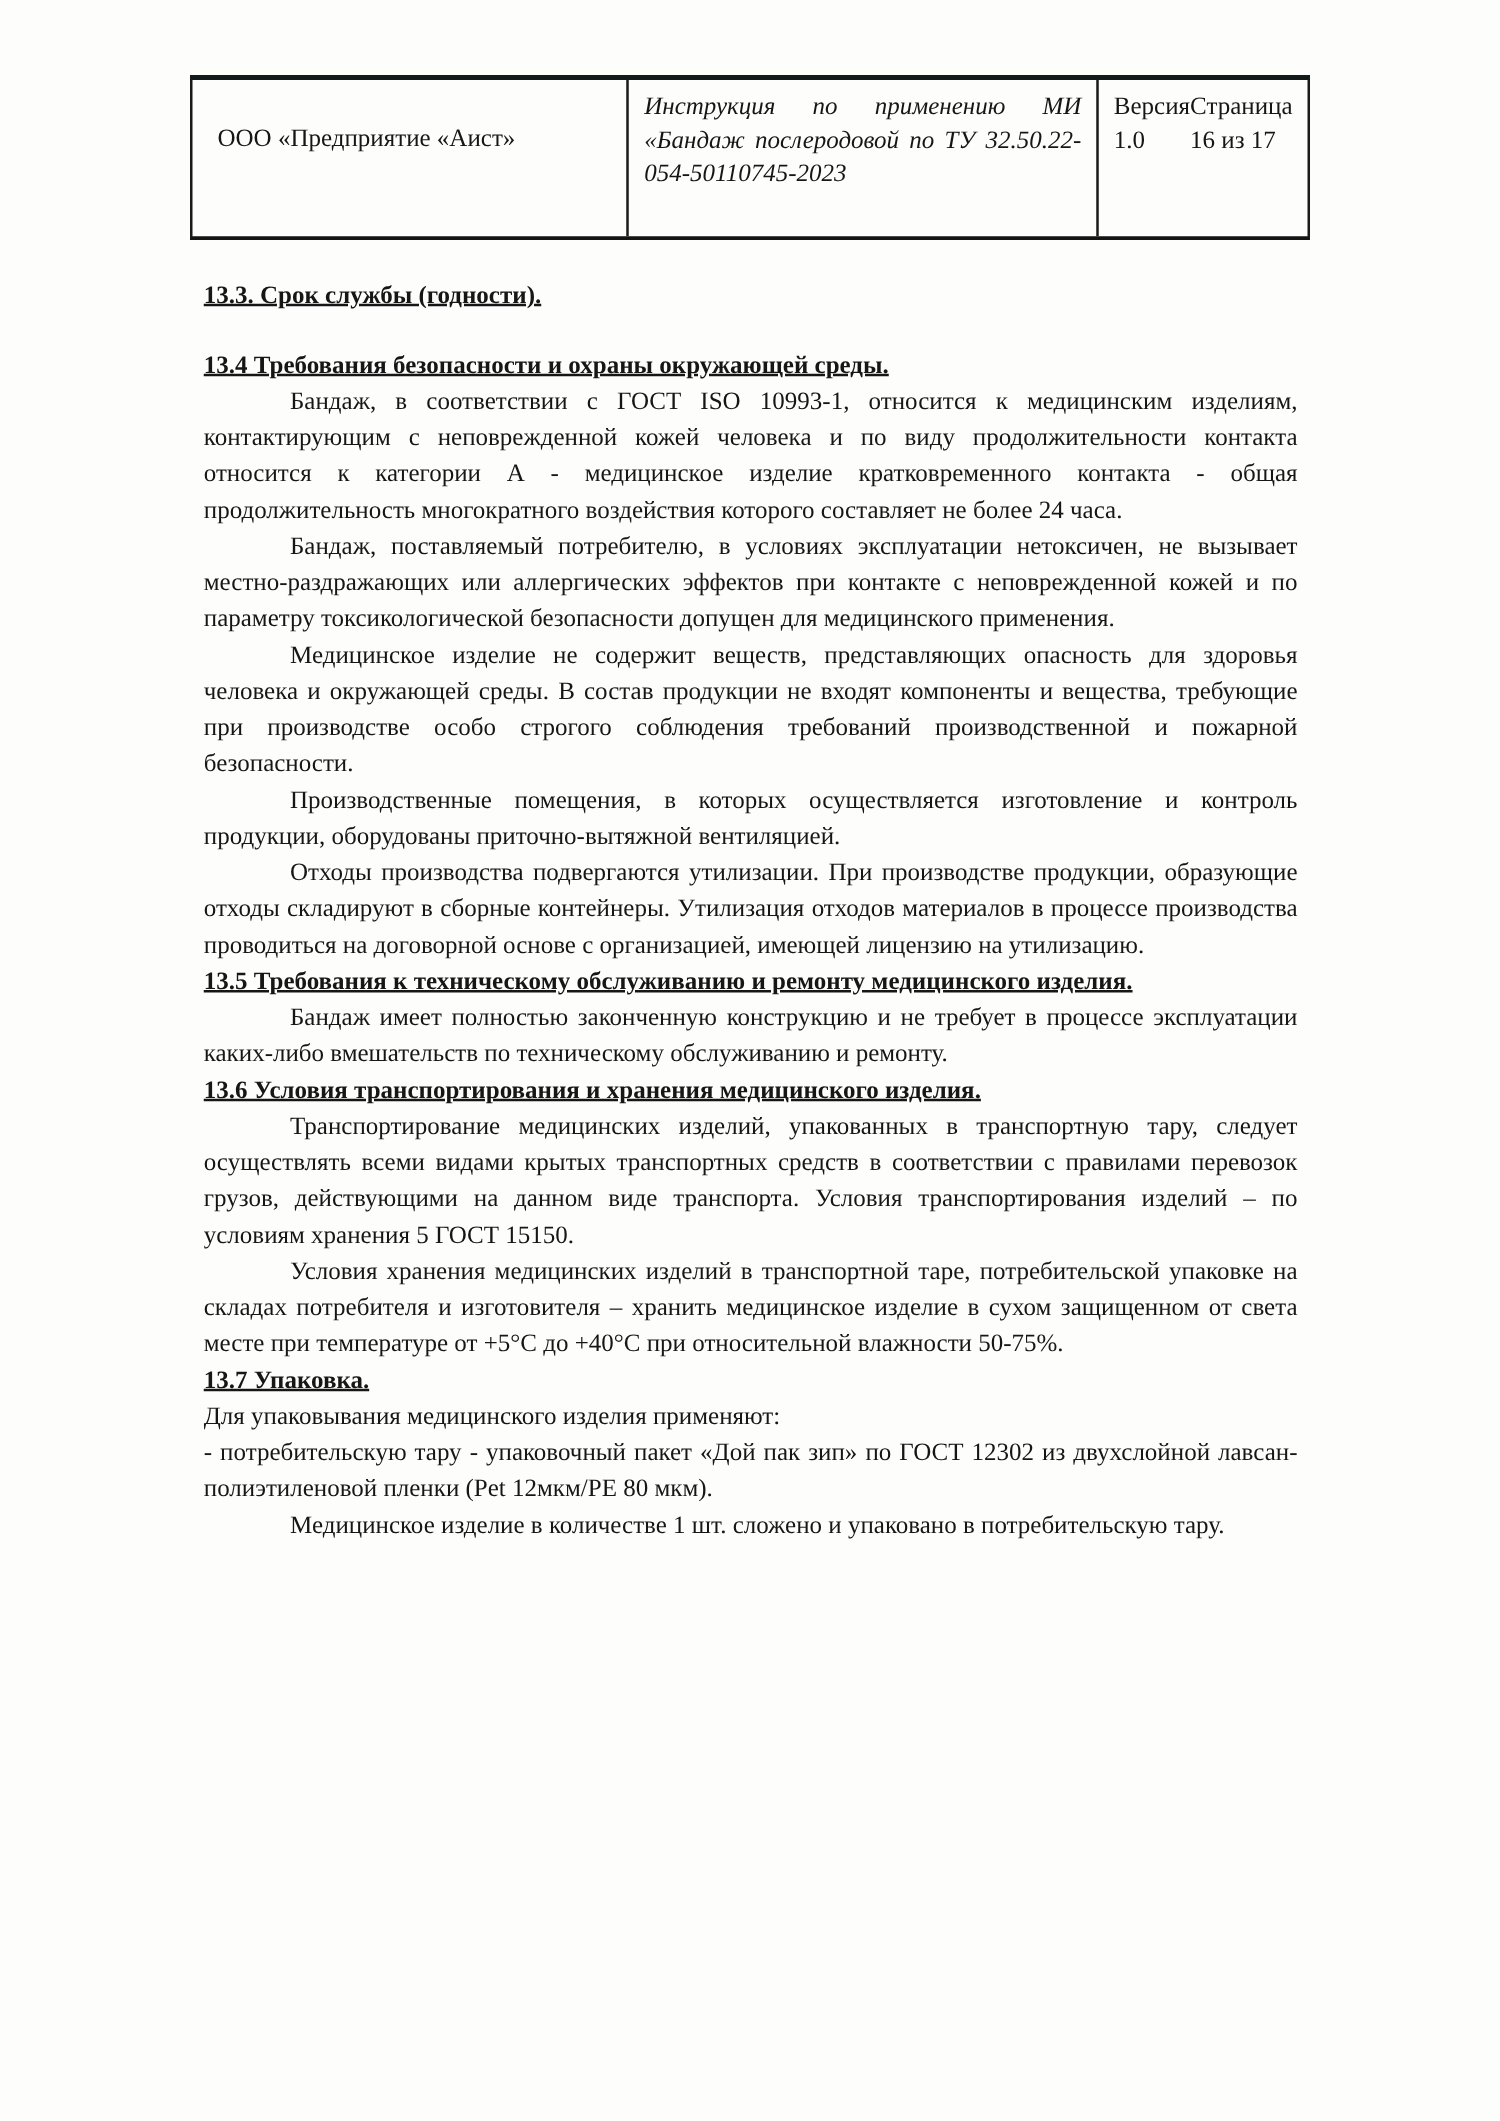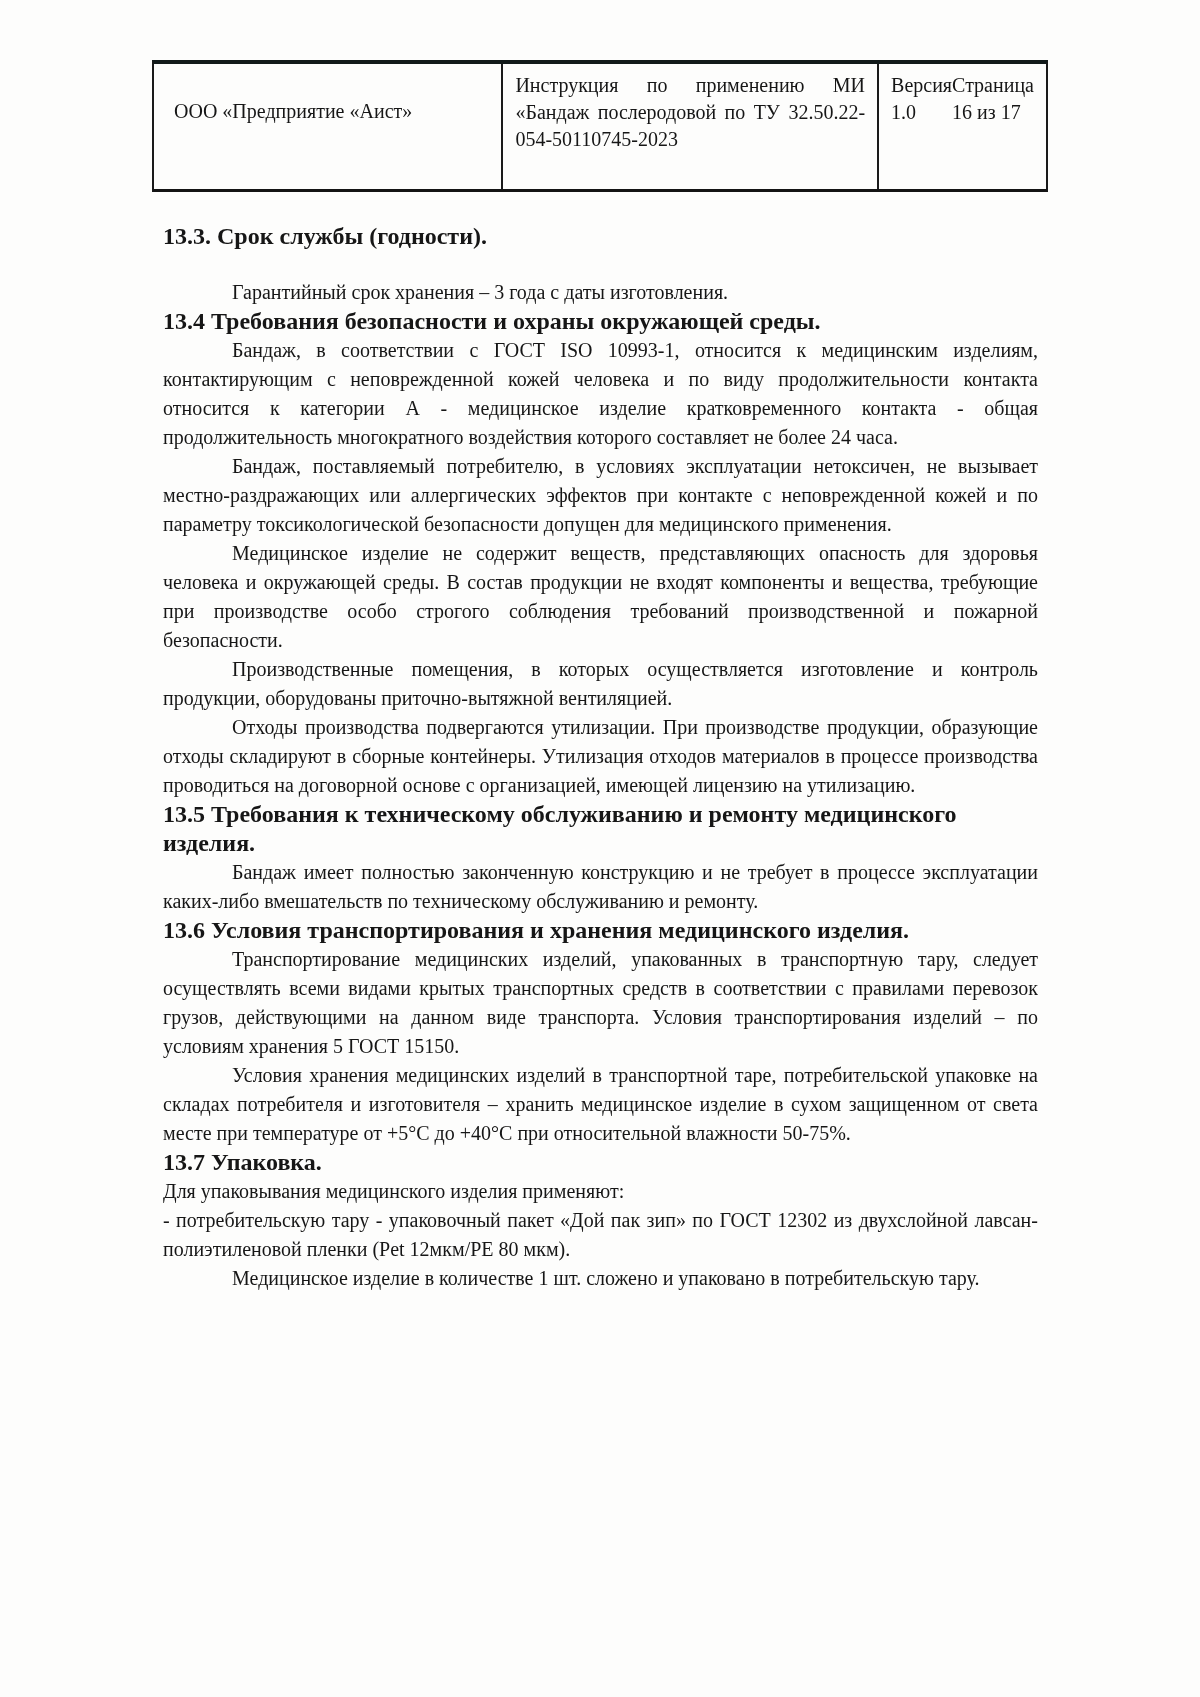--- a/index.html
+++ b/index.html
@@ -42,20 +42,21 @@
     width: 356px;
     border-right: 2px solid #1a1a1a;
     padding-top: 34px;
     padding-left: 20px;
   }
   .hcell.title {
     width: 383px;
     border-right: 2px solid #1a1a1a;
     text-align: justify;
     padding-top: 8px;
+    font-style: italic;
   }
   .hcell.version {
     flex: 1;
     display: flex;
     flex-direction: row;
     justify-content: space-between;
     padding-bottom: 14px;
   }
 
   
@@ -68,45 +69,45 @@
     line-height: 29px;
     text-align: justify;
   }
   .doc-body p {
     margin: 0;
   }
   .para-ind { text-indent: 69px; }
   .para-flush { text-indent: 0; }
   h3.sec {
     margin: 0;
-    font-size: 24px;
+    font-size: 20px;
     line-height: 29px;
     font-weight: bold;
     text-align: left;
+    text-decoration: underline;
   }
   h3.sec.gap-after { margin-bottom: 27px; }
 </style>
 </head>
 <body>
 
 <div class="page">
 
   <div class="doc-header">
     <div class="hcell company">ООО «Предприятие «Аист»</div>
     <div class="hcell title">Инструкция по применению МИ «Бандаж послеродовой по ТУ 32.50.22-054-50110745-2023</div>
     <div class="hcell version">
       <div>Версия 1.0</div>
       <div>Страница 16 из 17</div>
     </div>
   </div>
 
   <div class="doc-body">
 
     <h3 class="sec gap-after">13.3. Срок службы (годности).</h3>
-    <p class="para-ind">Гарантийный срок хранения – 3 года с даты изготовления.</p>
 
     <h3 class="sec">13.4 Требования безопасности и охраны окружающей среды.</h3>
     <p class="para-ind">Бандаж, в соответствии с ГОСТ ISO 10993-1, относится к медицинским изделиям, контактирующим  с неповрежденной  кожей человека и по виду продолжительности контакта относится к  категории А -  медицинское изделие кратковременного контакта - общая продолжительность многократного воздействия которого составляет не более 24 часа.</p>
     <p class="para-ind">Бандаж, поставляемый потребителю, в условиях эксплуатации нетоксичен, не вызывает местно-раздражающих или аллергических эффектов при контакте с неповрежденной кожей и по параметру токсикологической безопасности допущен для медицинского применения.</p>
     <p class="para-ind">Медицинское изделие не содержит веществ, представляющих опасность для здоровья человека и окружающей среды. В состав продукции не входят компоненты и вещества, требующие при производстве особо строгого соблюдения требований производственной и пожарной безопасности.</p>
     <p class="para-ind">Производственные помещения, в которых осуществляется изготовление и контроль продукции, оборудованы приточно-вытяжной вентиляцией.</p>
     <p class="para-ind">Отходы производства подвергаются утилизации. При производстве продукции, образующие отходы складируют в сборные контейнеры.  Утилизация отходов материалов в процессе производства проводиться   на договорной основе с организацией, имеющей лицензию на утилизацию.</p>
 
     <h3 class="sec">13.5 Требования к техническому обслуживанию и ремонту медицинского изделия.</h3>
     <p class="para-ind">Бандаж имеет полностью законченную конструкцию и не требует в процессе эксплуатации каких-либо вмешательств по техническому обслуживанию и ремонту.</p>

